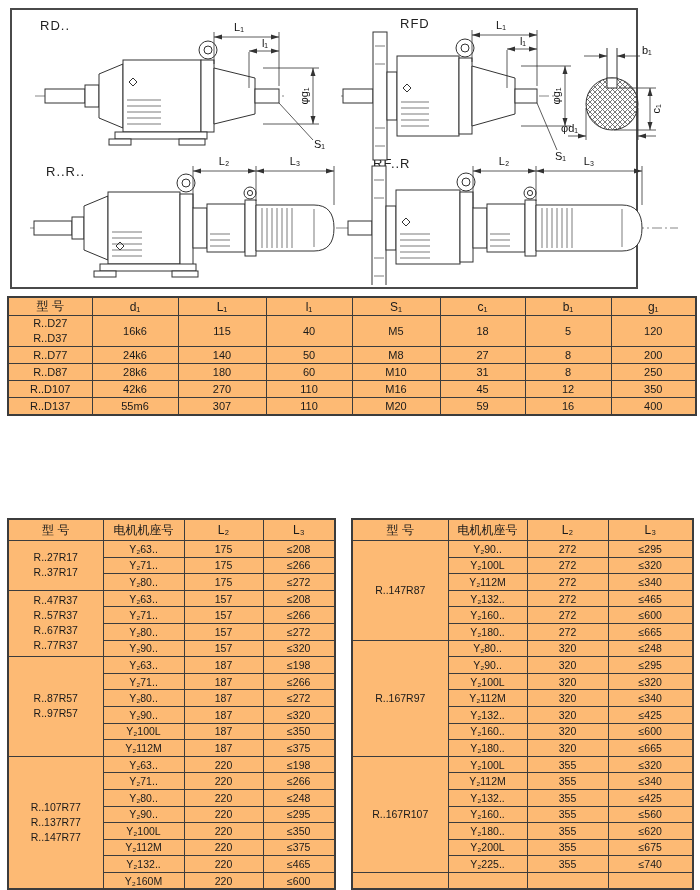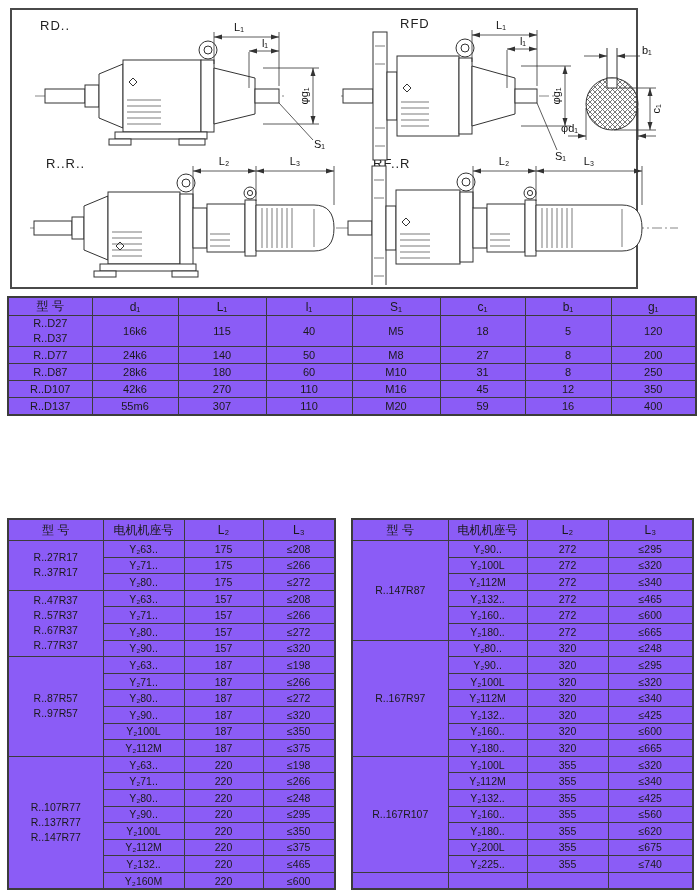--- a/index.html
+++ b/index.html
@@ -10,21 +10,21 @@
   .panel-label{position:absolute;font-size:13px;color:#222;letter-spacing:1px;}
   .dsvg{position:absolute;}
   .dln{stroke:#333;stroke-width:1;fill:none;}
   .dfill{stroke:#333;stroke-width:1;fill:#fff;}
   .thin{stroke:#444;stroke-width:0.7;fill:none;}
   .cl{stroke:#555;stroke-width:0.7;stroke-dasharray:10 3 2 3;fill:none;}
   .dim{stroke:#333;stroke-width:0.8;fill:none;}
   .ah{fill:#333;stroke:none;}
   svg text{font-size:11px;fill:#111;}
   
-  table{border-collapse:collapse;table-layout:fixed;background:#8b5cf6;}
+  table{border-collapse:collapse;table-layout:fixed;background:#fdba74;}
   td,th{border:1px solid #3c3c3c;text-align:center;vertical-align:middle;padding:0;overflow:hidden;}
   th{font-weight:normal;font-size:12px;}
   .t1{position:absolute;left:7px;top:296px;width:688px;border:2px solid #3c3c3c;}
   .t1 th{height:15px;}
   .t1 td{height:16px;font-size:11px;}
   .t2{position:absolute;border:2px solid #3c3c3c;}
   .t2l{left:7px;top:518px;width:327px;}
   .t2r{left:351px;top:518px;width:341px;}
   .t2 th{height:20px;}
   .t2 td{height:15.6px;font-size:10.5px;}
@@ -32,21 +32,21 @@
 </style>
 </head>
 <body>
 
 <div class="page">
 
   <div class="drawbox">
 
     <div class="panel-label" style="left:28px;top:8px;">RD..</div>
     <div class="panel-label" style="left:348px;top:6px;margin-left:40px;">RFD</div>
-    <div class="panel-label" style="left:34px;top:146px;">R..R..</div>
+    <div class="panel-label" style="left:34px;top:154px;">R..R..</div>
     <div class="panel-label" style="left:361px;top:146px;">RF..R</div>
 
     <svg class="dsvg" style="left:15px;top:6px;" width="320" height="140" viewBox="0 0 320 140">
       <g>
         <line class="cl" x1="8" y1="80" x2="258" y2="80"></line>
         <rect class="dfill" x="18" y="73" width="40" height="14"></rect>
         <rect class="dfill" x="58" y="69" width="14" height="22"></rect>
         <polygon class="dfill" points="72,58 96,48 96,112 72,102"></polygon>
         <rect class="dfill" x="96" y="44" width="78" height="72"></rect>
         <path class="thin" d="M100,84 h34 M100,90 h34 M100,96 h34 M100,102 h34 M100,108 h34"></path>

